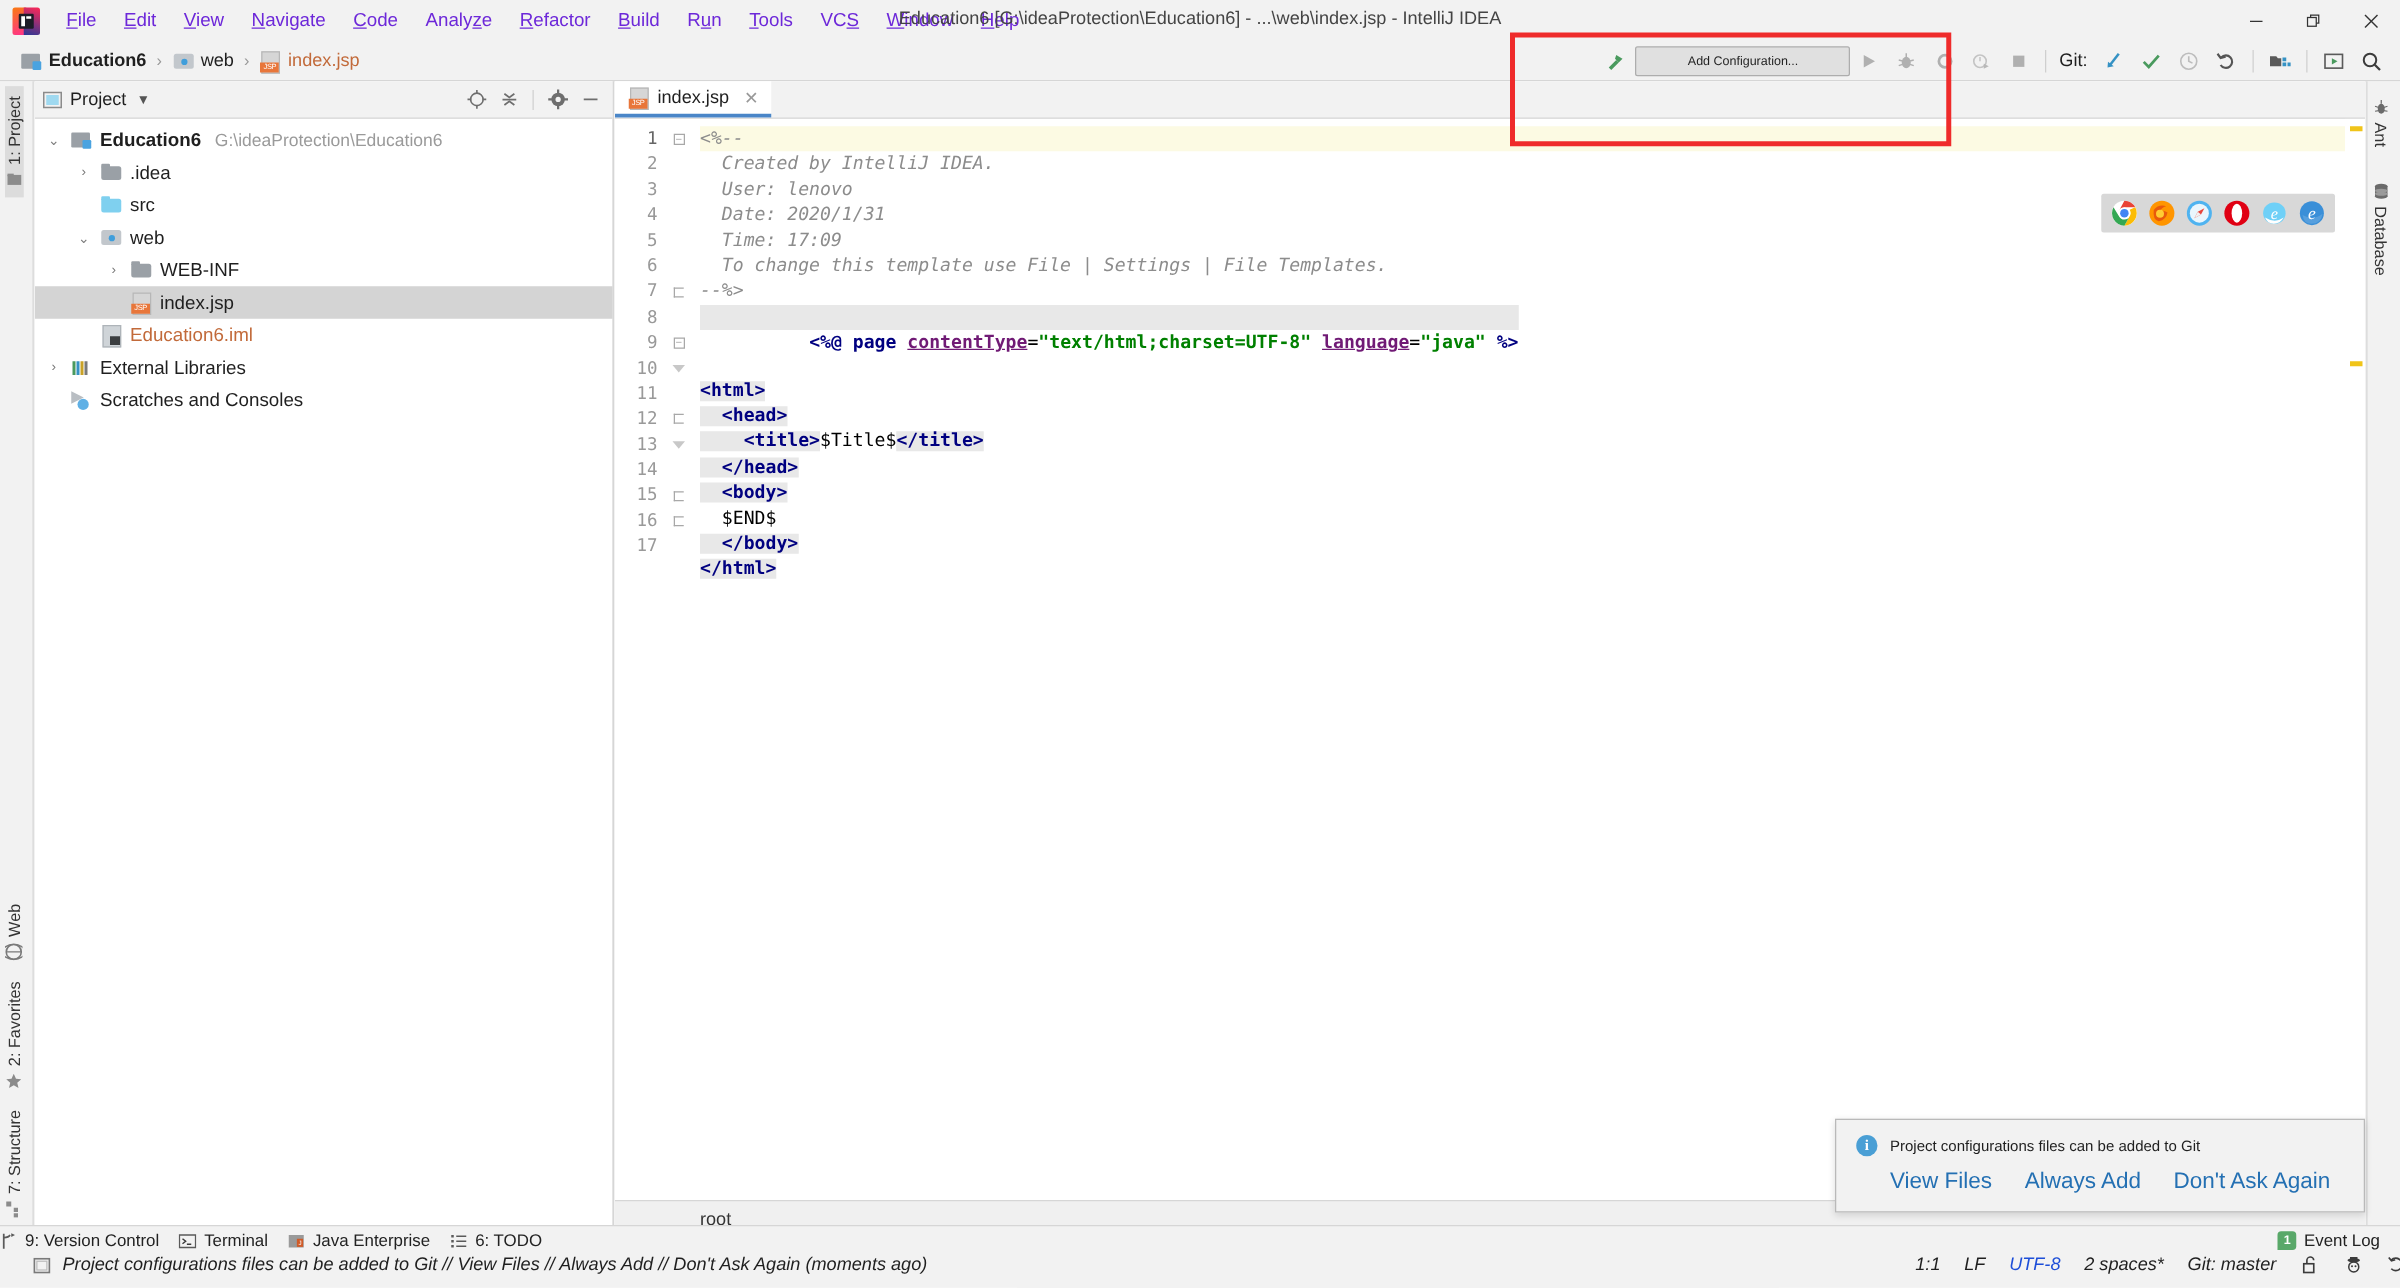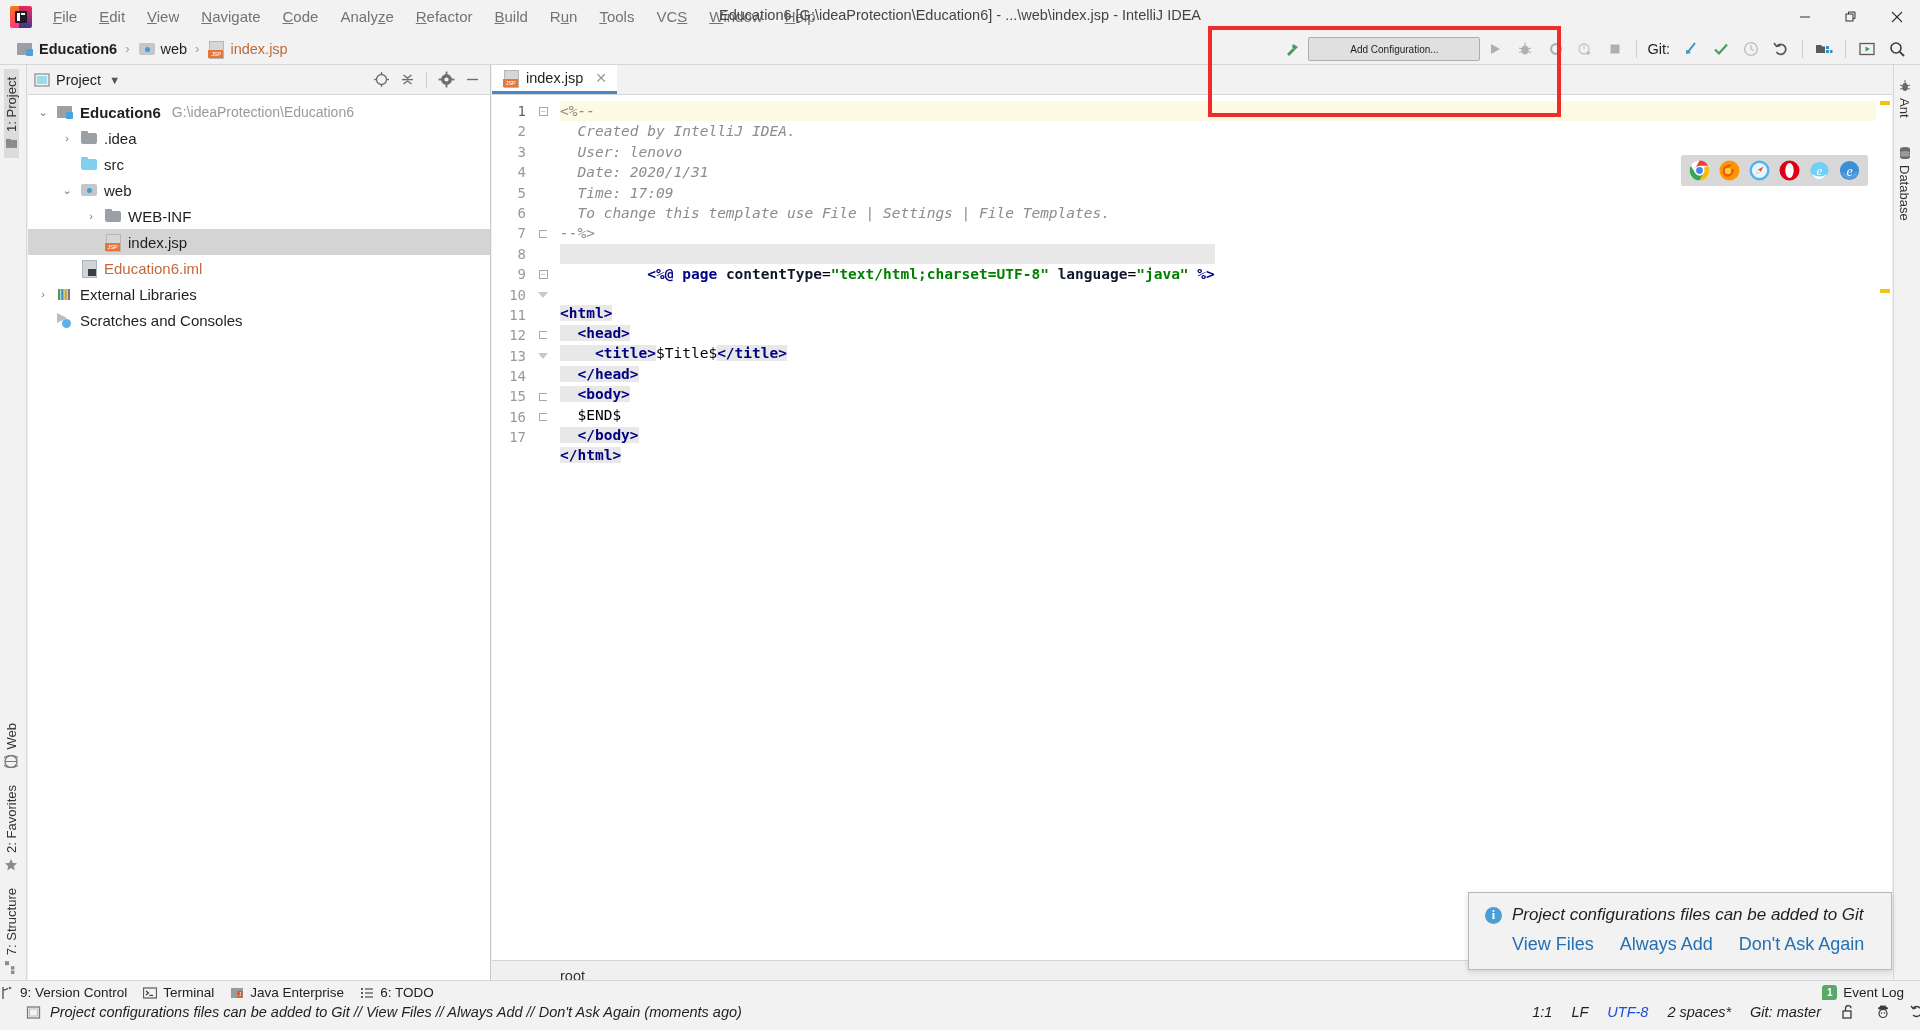--- a/index.html
+++ b/index.html
@@ -25,21 +25,21 @@
     position: relative; flex: none;
   }
   .logo .l1 { position:absolute; left:0; top:0; width:11px; height:22px; background: linear-gradient(160deg,#f97a12,#ff318c); border-radius:2px 0 0 2px;}
   .logo .l2 { position:absolute; left:9px; top:0; width:13px; height:22px; background: linear-gradient(200deg,#fe2857,#293896); border-radius:0 2px 2px 0;}
   .logo .l3 { position:absolute; left:5px; top:5px; width:12px; height:12px; background:#1c1c27; border-radius:1px;}
   .logo .l4 { position:absolute; left:7px; top:7px; width:3px; height:8px; background:#fff;}
   .logo .l5 { position:absolute; left:11px; top:7px; width:4px; height:2px; background:#fff;}
 
   .menubar { display: flex; align-items: center; gap: 0px; }
   .menu-item {
-    padding: 4px 11px; font-size: 15px; color: #737373; cursor: default;
+    padding: 4px 11px; font-size: 15px; color: #6d28d9; cursor: default;
     white-space: nowrap;
   }
   .menu-item u { text-decoration: underline; }
 
   .win-title {
     position: absolute; left: 0; right: 0; top: 7px;
     text-align: center; font-size: 14.5px; color: #444;
     pointer-events: none;
   }
   .wincontrols {
@@ -194,21 +194,21 @@
 
   .codepane { flex: 1; position: relative; padding-top: 6px; overflow: hidden; }
   .cline {
     height: 20.4px; line-height: 20.4px;
     font-family: "DejaVu Sans Mono", monospace; font-size: 14.5px;
     white-space: pre; color: #000;
   }
   .cline.hl { background: #fcfae3; }
   .tok-com { color: #8c8c8c; font-style: italic; }
   .tok-tag { color: #000080; font-weight: bold; }
-  .tok-attr { color: #0f172a; font-weight: bold; }
+  .tok-attr { color: #701a75; font-weight: bold; text-decoration: underline; }
   .tok-str { color: #008000; font-weight: bold; }
   .tok-dir { color: #000080; font-weight: bold; }
   .tok-plain { color: #000; }
   .bg-tag { background: #e8e8e8; }
 
   .scrollmarks { position: absolute; right: 0; top: 0; width: 16px; height: 100%; background: #fff; }
   .mark { position: absolute; right: 2px; width: 10px; height: 4px; }
 
   .browsers {
     position: absolute; right: 24px; top: 60px;
@@ -230,21 +230,21 @@
     background: #f2f2f2; border: 1px solid #b9b9b9;
     box-shadow: 0 2px 6px rgba(0,0,0,0.14);
     padding: 12px 16px 14px 16px; z-index: 40;
   }
   .notif-row1 { display: flex; align-items: center; gap: 10px; }
   .info-ic {
     width: 17px; height: 17px; border-radius: 50%; background: #4a9fd5;
     color: #fff; font-size: 12px; font-weight: bold; line-height: 17px;
     text-align: center; flex: none; font-family:"Liberation Serif",serif;
   }
-  .notif-text { font-size: 17px; color: #1f1f1f; font-style: italic; }
+  .notif-text { font-size: 12px; color: #1f1f1f; }
   .notif-links { display: flex; gap: 26px; margin-top: 9px; margin-left: 27px; }
   .notif-link { color: #2470b3; font-size: 18px; cursor: pointer; }
 
   
   .toolbar-bottom {
     position: absolute; left: 0; bottom: 26px; width: 1920px; height: 24px;
     background: #f2f2f2; border-top: 1px solid #d6d6d6;
     display: flex; align-items: center; gap: 16px;
     font-size: 13.5px; color: #222;
   }

